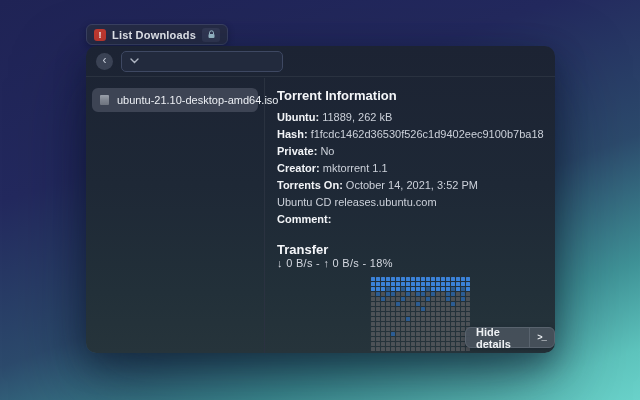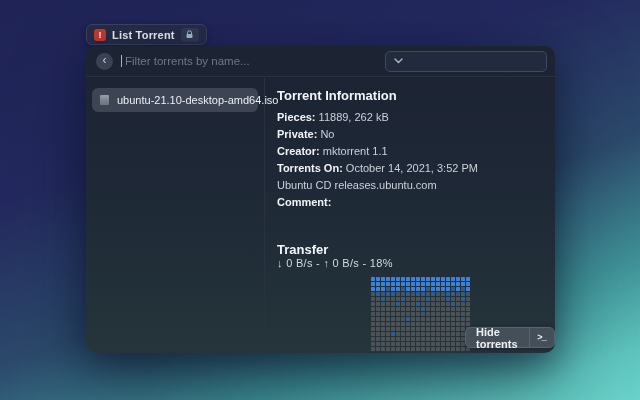--- a/index.html
+++ b/index.html
@@ -89,52 +89,52 @@
     color:#eef1f4; font-family:"Liberation Mono","DejaVu Sans Mono",monospace;
     font-size:9px; font-weight:bold; padding:0 8px; letter-spacing:-1px;
   }
   svg { display:block; }
 </style>
 </head>
 <body>
 
 <div class="tab">
   <div class="tab-alert">!</div>
-  <div class="tab-label">List Torrent</div>
+  <div class="tab-label">List Downloads</div>
   <div class="tab-lock-chip">
     <svg width="9" height="9" viewBox="0 0 9 9">
       <path d="M2.5 4V2.8a2 2 0 0 1 4 0V4" fill="none" stroke="#9fc2cf" stroke-width="1"></path>
       <rect x="1.5" y="4" width="6" height="4" rx="1" fill="#9fc2cf"></rect>
     </svg>
   </div>
 </div>
 
 <div class="window">
 
   <div class="toolbar">
     <div class="back-btn">‹</div>
-    <input class="filter-input" type="text" placeholder="Filter torrents by name..." style="">
     <div class="dropdown">
       <svg width="9" height="6" viewBox="0 0 9 6">
         <polyline points="1,1 4.5,4.5 8,1" fill="none" stroke="#aeb5c2" stroke-width="1.4" stroke-linecap="round"></polyline>
       </svg>
     </div>
   </div>
 
   <div class="sidebar">
     <div class="torrent-item">
       <div class="torrent-status-icon"></div>
       <div class="torrent-item-label">ubuntu-21.10-desktop-amd64.iso</div>
     </div>
   </div>
 
   <div class="details">
     <div class="section-title">Torrent Information</div>
     <div class="info-rows">
-        <div class="info-row"><span class="info-label">Pieces: </span><span class="info-value">11889, 262 kB</span></div>
+        <div class="info-row"><span class="info-label">Ubuntu: </span><span class="info-value">11889, 262 kB</span></div>
+        <div class="info-row"><span class="info-label">Hash: </span><span class="info-value">f1fcdc1462d36530f526c1d9402eec9100b7ba18</span></div>
         <div class="info-row"><span class="info-label">Private: </span><span class="info-value">No</span></div>
         <div class="info-row"><span class="info-label">Creator: </span><span class="info-value">mktorrent 1.1</span></div>
         <div class="info-row"><span class="info-label">Torrents On: </span><span class="info-value">October 14, 2021, 3:52 PM</span></div>
         <div class="info-row"><span class="info-value">Ubuntu CD releases.ubuntu.com</span></div>
         <div class="info-row"><span class="info-label">Comment: </span><span class="info-value"></span></div>
       </div>
   </div>
 
   <div class="section-title transfer-title">Transfer</div>
   <div class="transfer-stats">↓ 0 B/s  -  ↑ 0 B/s  -  18%</div>
@@ -436,18 +436,18 @@
       <div class="piece" style="background: rgb(77, 82, 87);"></div>
       <div class="piece" style="background: rgb(77, 82, 87);"></div>
       <div class="piece" style="background: rgb(77, 82, 87);"></div>
       <div class="piece" style="background: rgb(77, 82, 87);"></div>
       <div class="piece" style="background: rgb(77, 82, 87);"></div>
       <div class="piece" style="background: rgb(77, 82, 87);"></div>
       <div class="piece" style="background: rgb(77, 82, 87);"></div>
     </div>
 
   <div class="hide-details-btn">
-    <span class="hide-details-label">Hide torrents</span>
+    <span class="hide-details-label">Hide details</span>
     <span class="btn-divider"></span>
     <span class="terminal-glyph">&gt;_</span>
   </div>
 
 </div>
 
 </body></html>

